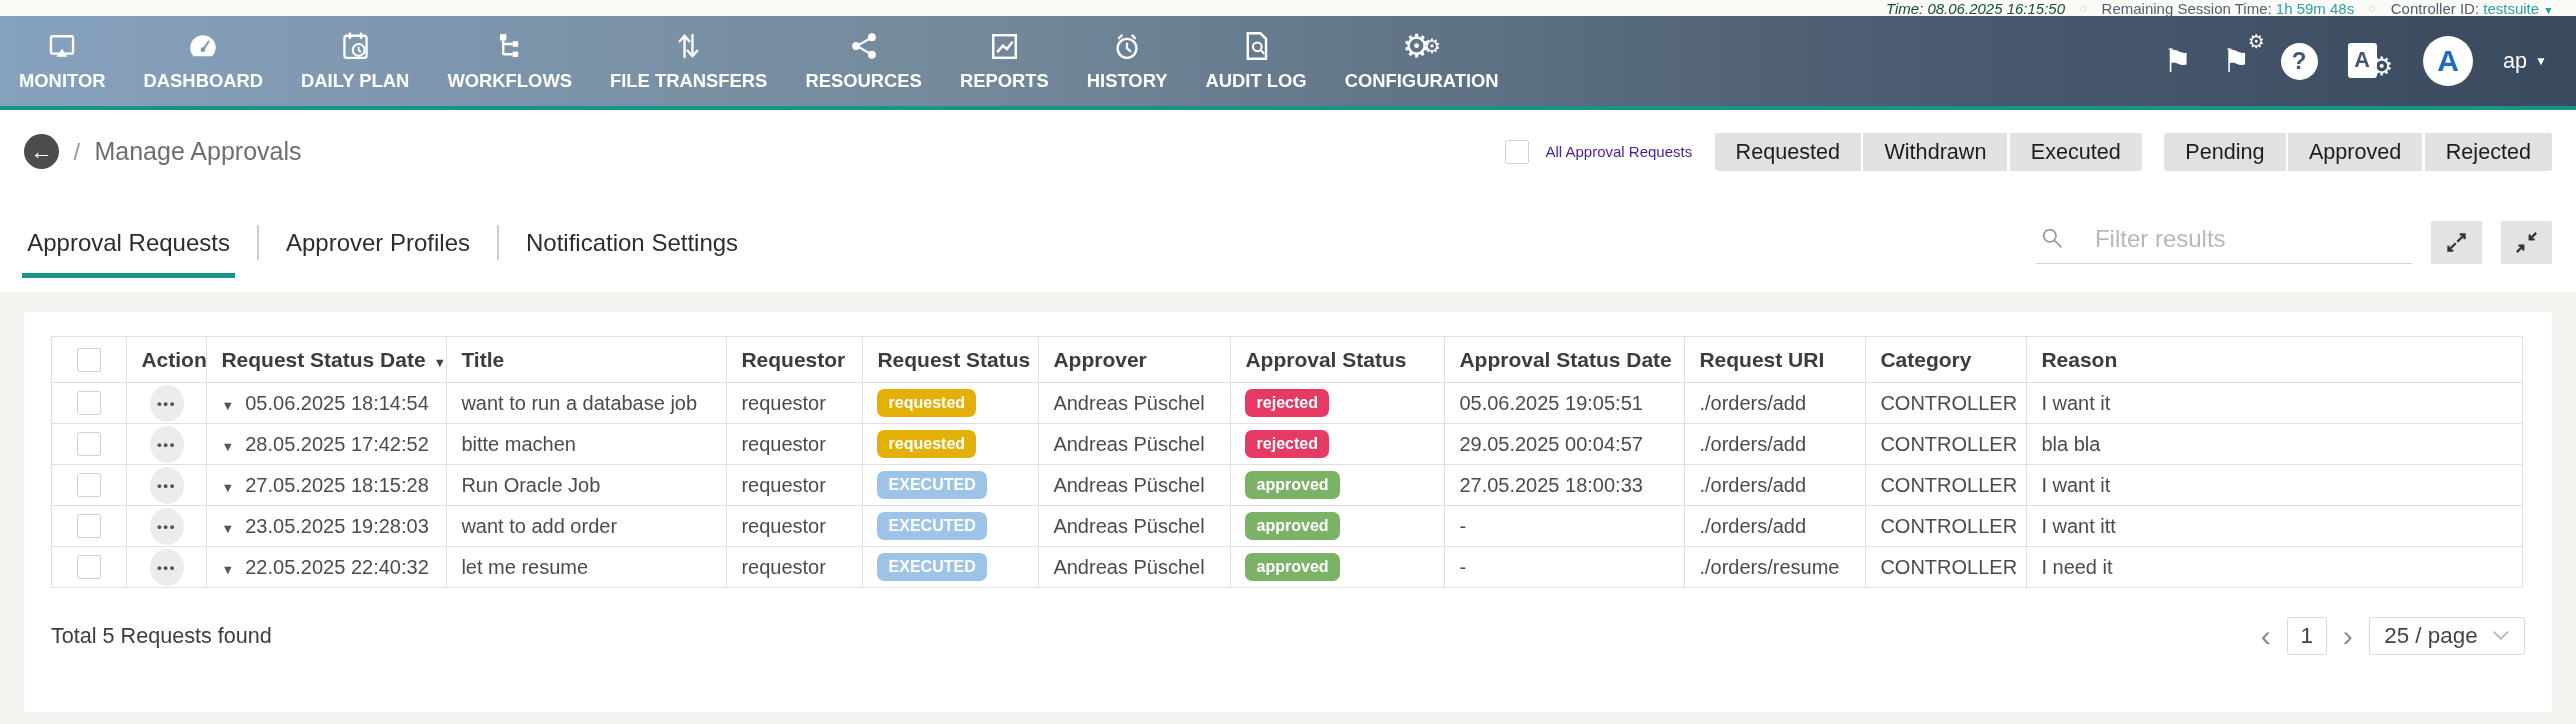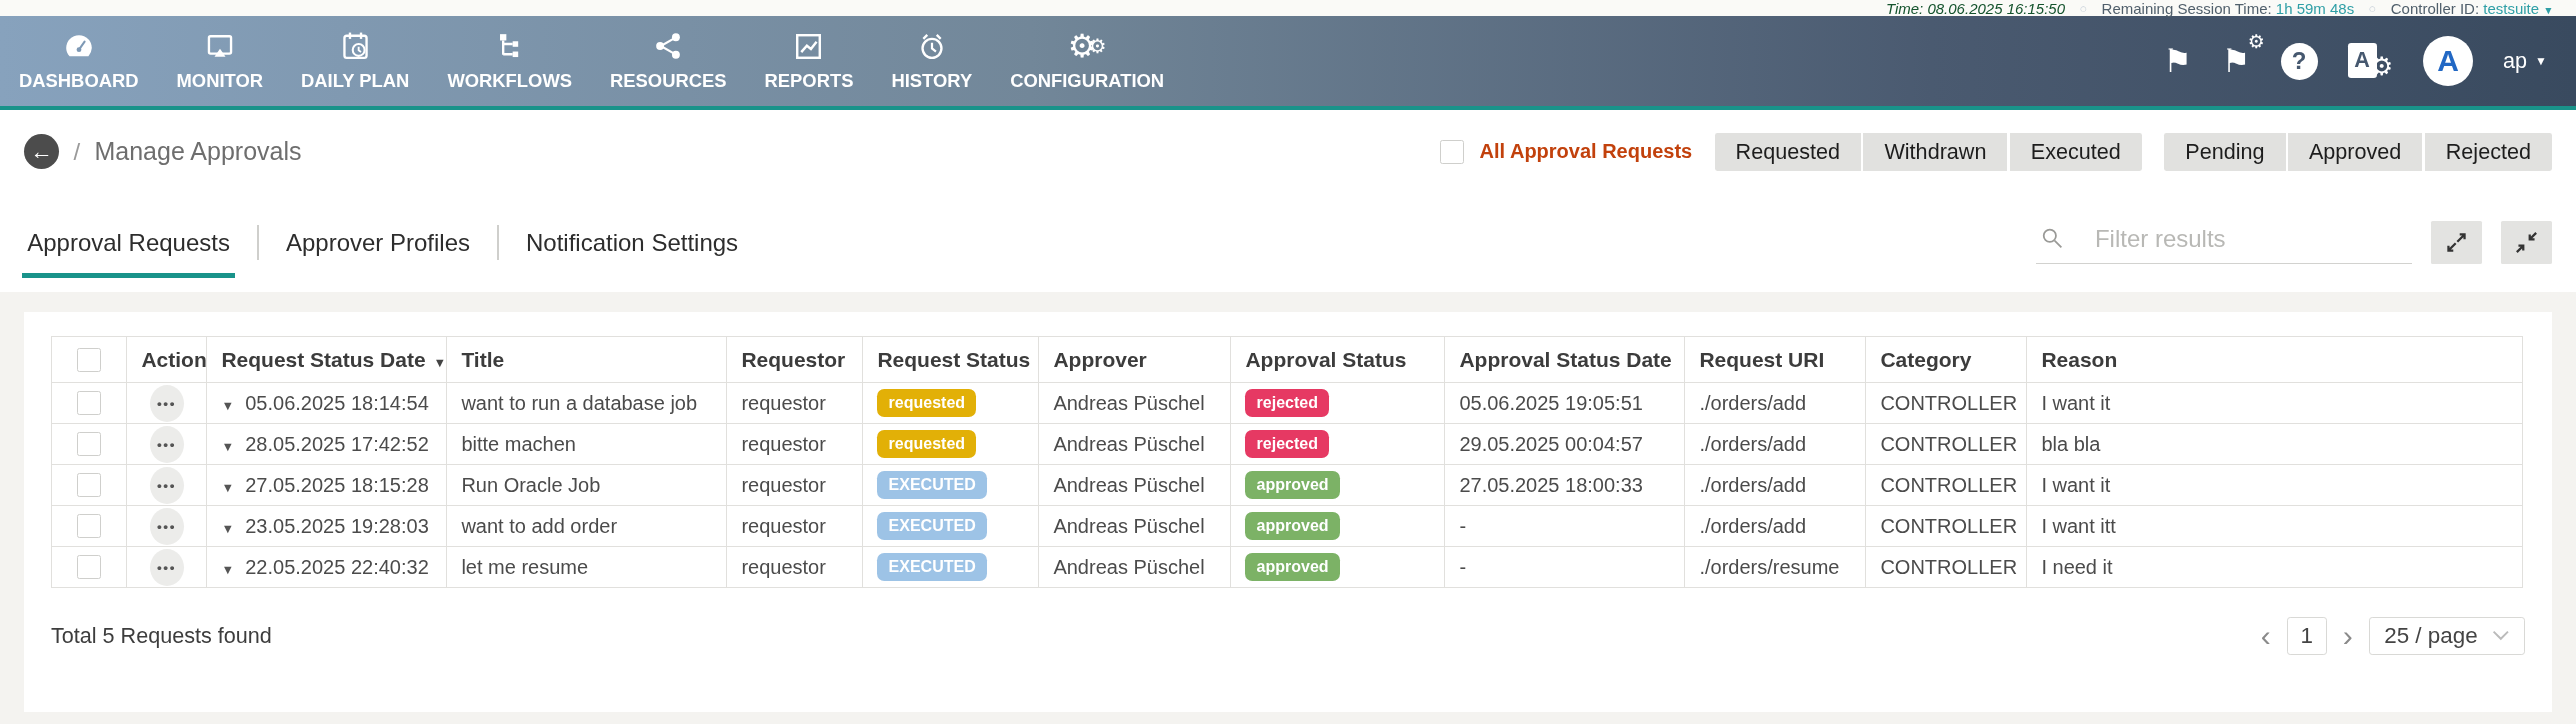--- a/index.html
+++ b/index.html
@@ -50,21 +50,21 @@
 
   .teal-line { height:4px; background:#19938a; }
 
   
   .page-head { height:83px; background:#fff; display:flex; align-items:center; padding:0 24px; }
   .back-btn { width:35px; height:35px; border-radius:50%; background:#4c4c4c; color:#fff; display:flex; align-items:center; justify-content:center; font-size:22.4px; font-weight:bold; cursor:pointer; flex:none; }
   .crumb-slash { color:#9a9a9a; font-size:24px; margin:0 14.4px; }
   .page-title { color:#6e6e6e; font-size:25px; }
   .filters { margin-left:auto; display:flex; align-items:center; gap:22.4px; }
   .chk { width:24px; height:24px; background:#fff; border:1.6px solid #cfcfcc; border-radius:2.4px; flex:none; cursor:pointer; }
-  .chk-label { font-size:20px; color:#c2410c; margin-left:-6.4px; cursor:pointer;font-weight:bold; }
+  .chk-label { font-size:15px; color:#4c1d95; margin-left:-6.4px; cursor:pointer; }
   .btn-group { display:flex; gap:2.4px; }
   .fbtn { background:#e1e1df; color:#1d1d1d; font-size:21.6px; padding:0 21px; height:38px; display:flex; align-items:center; cursor:pointer; }
   .btn-group .fbtn:first-child { border-radius:2.4px 0 0 2.4px; }
   .btn-group .fbtn:last-child  { border-radius:0 2.4px 2.4px 0; }
 
   
   .tabs-row { height:99px; background:#fff; display:flex; align-items:center; padding:0 24px; }
   .tab { font-size:24px; color:#2d2d2d; position:relative; white-space:nowrap; padding:0 3.2px; cursor:pointer; }
   .tab.active::after { content:""; position:absolute; left:-1.6px; right:-1.6px; bottom:-21.6px; height:4.8px; background:#19938a; }
   .tab-sep { width:1.6px; height:35px; background:#cfcfcc; margin:0 24px; }
@@ -111,36 +111,36 @@
     <span>Controller ID:</span>
     <span class="teal-text">testsuite</span>
     <span class="dd-caret">▼</span>
   </span>
 </div>
 
 <div class="header">
   <div class="nav-items" id="nav-items">
       <div class="nav-item">
         <span class="nav-icon">
+          <svg width="30" height="29" viewBox="0 0 38 36">
+            <rect x="5" y="5" width="28" height="22" rx="2" fill="none" stroke="#fff" stroke-width="3"></rect>
+            <path d="M19 21l7 10H12z" fill="#fff"></path>
+          </svg>
+        </span>
+        <span class="nav-label">MONITOR</span>
+      </div>
+      <div class="nav-item">
+        <span class="nav-icon">
           <svg width="32" height="29" viewBox="0 0 40 36">
             <path d="M20 4C11 4 4 11 4 20c0 4 1.6 7.6 4.2 10.2h23.6A16 16 0 0 0 36 20c0-9-7-16-16-16z" fill="#fff"></path>
             <line x1="20" y1="22" x2="27" y2="12" stroke="#7e99b5" stroke-width="2.6" stroke-linecap="round"></line>
             <circle cx="20" cy="22" r="3" fill="#7e99b5"></circle>
           </svg>
         </span>
         <span class="nav-label">DASHBOARD</span>
-      </div>
-      <div class="nav-item">
-        <span class="nav-icon">
-          <svg width="30" height="29" viewBox="0 0 38 36">
-            <rect x="5" y="5" width="28" height="22" rx="2" fill="none" stroke="#fff" stroke-width="3"></rect>
-            <path d="M19 21l7 10H12z" fill="#fff"></path>
-          </svg>
-        </span>
-        <span class="nav-label">MONITOR</span>
       </div>
       <div class="nav-item">
         <span class="nav-icon">
           <svg width="29" height="30" viewBox="0 0 36 38">
             <rect x="4" y="6" width="28" height="28" rx="3" fill="none" stroke="#fff" stroke-width="3"></rect>
             <line x1="11" y1="2" x2="11" y2="10" stroke="#fff" stroke-width="3"></line>
             <line x1="25" y1="2" x2="25" y2="10" stroke="#fff" stroke-width="3"></line>
             <circle cx="22" cy="24" r="7.5" fill="none" stroke="#fff" stroke-width="2.6"></circle>
             <path d="M22 20v4.5l3 2" fill="none" stroke="#fff" stroke-width="2.4"></path>
           </svg>
@@ -150,20 +150,31 @@
       <div class="nav-item">
         <span class="nav-icon">
           <svg width="29" height="30" viewBox="0 0 36 38">
             <rect x="6" y="4" width="8" height="8" fill="#fff"></rect>
             <rect x="22" y="13" width="7" height="7" fill="#fff"></rect>
             <rect x="22" y="26" width="7" height="7" fill="#fff"></rect>
             <path d="M10 12v18M10 16.5h12M10 29.5h12" stroke="#fff" stroke-width="3" fill="none"></path>
           </svg>
         </span>
         <span class="nav-label">WORKFLOWS</span>
+      </div>
+      <div class="nav-item">
+        <span class="nav-icon">
+          <svg width="27" height="32" viewBox="0 0 34 40">
+            <g stroke="#fff" stroke-width="3" fill="none" stroke-linecap="round" stroke-linejoin="round">
+              <path d="M12 34V7M12 7l-6 7M12 7l6 7"></path>
+              <path d="M22 6v27M22 33l-6-7M22 33l6-7"></path>
+            </g>
+          </svg>
+        </span>
+        <span class="nav-label">FILE TRANSFERS</span>
       </div>
       <div class="nav-item">
         <span class="nav-icon">
           <svg width="30" height="30" viewBox="0 0 38 38">
             <g stroke="#fff" stroke-width="2.6">
               <line x1="10" y1="19" x2="29" y2="8"></line>
               <line x1="10" y1="19" x2="29" y2="30"></line>
             </g>
             <circle cx="9" cy="19" r="5" fill="#fff"></circle>
             <circle cx="29" cy="8" r="5" fill="#fff"></circle>
@@ -183,20 +194,30 @@
       </div>
       <div class="nav-item">
         <span class="nav-icon">
           <svg width="32" height="30" viewBox="0 0 40 38">
             <circle cx="20" cy="22" r="12" fill="none" stroke="#fff" stroke-width="3"></circle>
             <path d="M20 15v7l5 4" fill="none" stroke="#fff" stroke-width="2.8"></path>
             <path d="M9 10l5-5M31 10l-5-5" stroke="#fff" stroke-width="3" fill="none"></path>
           </svg>
         </span>
         <span class="nav-label">HISTORY</span>
+      </div>
+      <div class="nav-item">
+        <span class="nav-icon">
+          <svg width="27" height="32" viewBox="0 0 34 40">
+            <path d="M6 4h16l7 7v25H6z" fill="none" stroke="#fff" stroke-width="3"></path>
+            <circle cx="18" cy="21" r="5.5" fill="none" stroke="#fff" stroke-width="2.6"></circle>
+            <line x1="22" y1="25" x2="27" y2="30" stroke="#fff" stroke-width="2.6"></line>
+          </svg>
+        </span>
+        <span class="nav-label">AUDIT LOG</span>
       </div>
       <div class="nav-item">
         <span class="nav-icon">
           <span class="gear-big">⚙</span>
           <span class="gear-small">⚙</span>
         </span>
         <span class="nav-label">CONFIGURATION</span>
       </div>
     </div>
   <div class="header-right">

